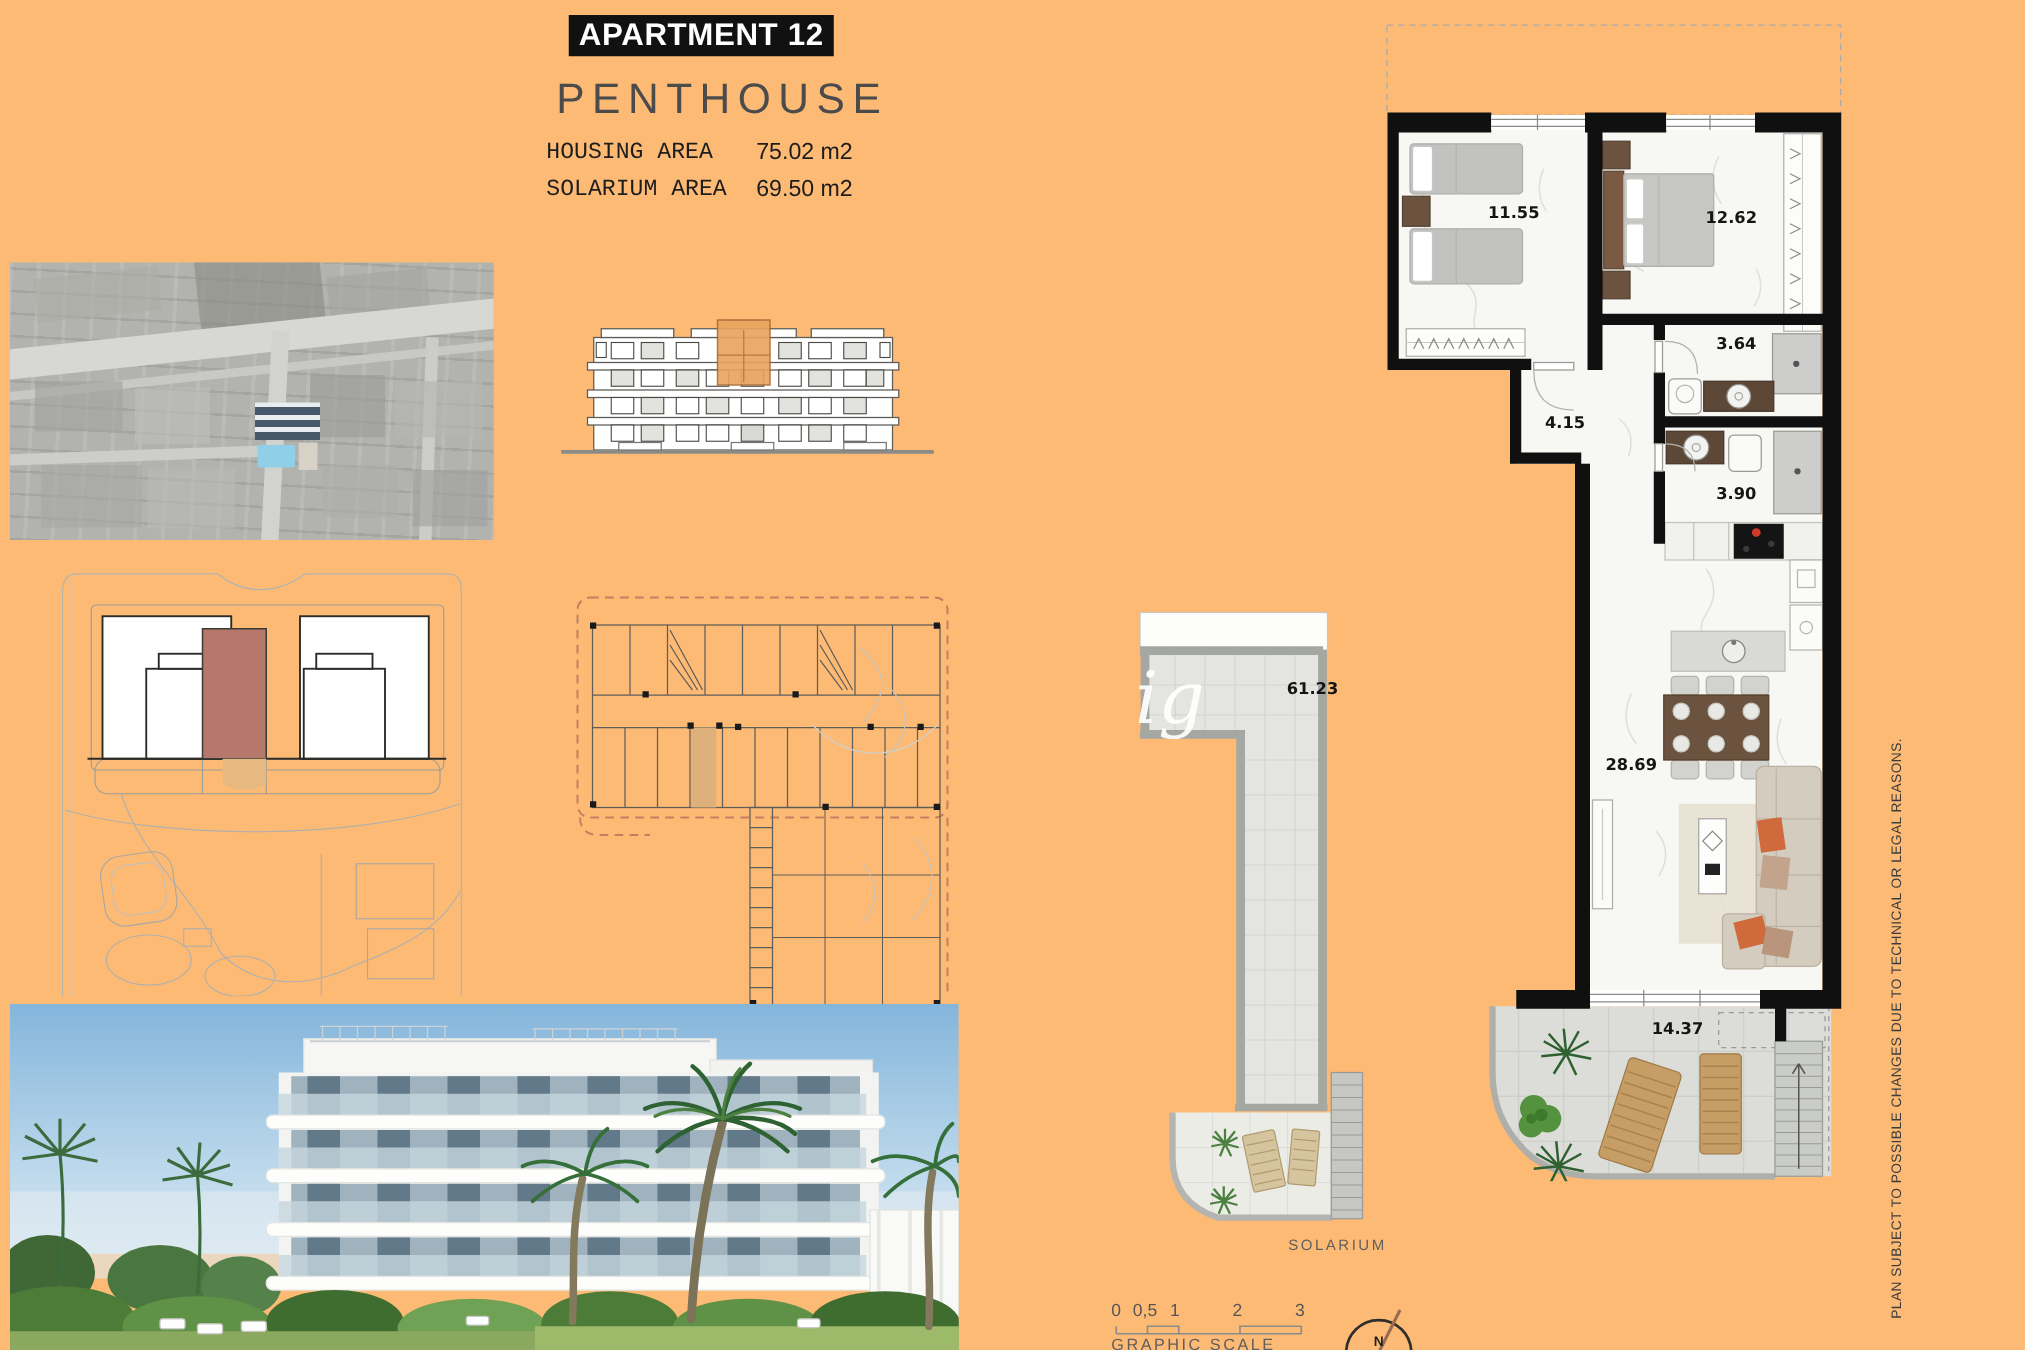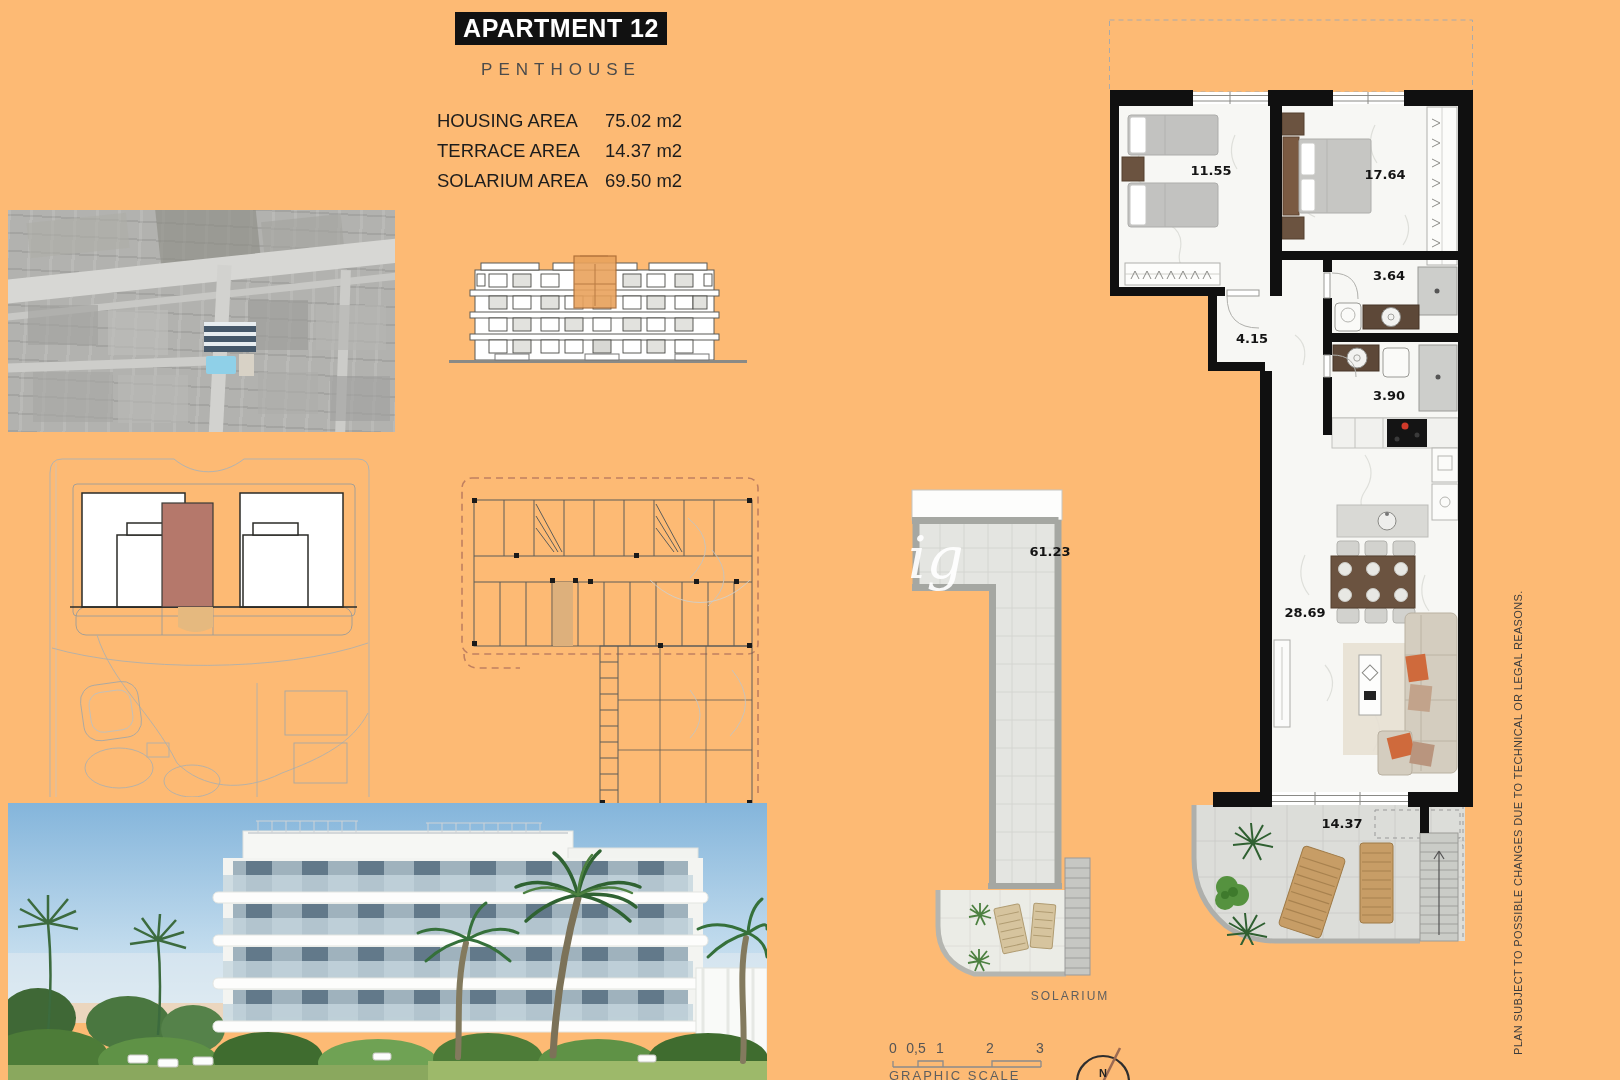--- a/index.html
+++ b/index.html
@@ -2,25 +2,25 @@
 <html><head>
 <meta charset="utf-8">
 <style>
   html,body{margin:0;padding:0;background:#e8e8e8;}
   .page{position:relative;width:1620px;height:1080px;background:#fdba74;overflow:hidden;
         font-family:"Liberation Sans", sans-serif;}
   .abs{position:absolute;}
   
   .title-block{left:455px;top:12px;width:212px;height:33px;background:#111;color:#fff;
     display:flex;align-items:center;justify-content:center;font-size:25px;font-weight:bold;letter-spacing:.5px;}
-  .subtitle{left:445px;top:60px;width:232px;text-align:center;font-size:17px;color:#4b4b4b;
+  .subtitle{left:445px;top:60px;width:232px;text-align:center;font-size:34px;color:#4b4b4b;
     letter-spacing:6px;font-weight:400;}
   .areas{left:437px;top:106px;width:260px;font-size:18.5px;color:#1d1d1d;font-weight:500;}
   .area-row{display:flex;height:30px;align-items:center;}
-  .area-label{width:168px;}
+  .area-label{width:168px;font-family:Liberation Mono, monospace;}
   
   .aerial{left:8px;top:210px;width:387px;height:222px;background:#b2b2af;overflow:hidden;}
   .aerial .tex{left:0;top:0;right:0;bottom:0;
     background:repeating-linear-gradient(93deg,rgba(255,255,255,.10) 0 3px,transparent 3px 22px),
                repeating-linear-gradient(3deg,rgba(0,0,0,.08) 0 2px,transparent 2px 18px);}
   .blk{opacity:.65;}
   
   .plan-label{width:56px;text-align:center;font-family:"DejaVu Sans",sans-serif;
     font-weight:bold;font-size:13px;color:#141414;}
   .cap{font-size:12px;letter-spacing:2px;color:#5f5f5f;}
@@ -35,24 +35,20 @@
 <div class="page">
 
   <div class="abs title-block">
     <span>APARTMENT 12</span>
   </div>
   <div class="abs subtitle">PENTHOUSE</div>
   <div class="abs areas">
     <div class="area-row">
       <span class="area-label">HOUSING AREA</span>
       <span>75.02 m2</span>
-    </div>
-    <div class="area-row">
-      <span class="area-label">TERRACE AREA</span>
-      <span>14.37 m2</span>
     </div>
     <div class="area-row">
       <span class="area-label">SOLARIUM AREA</span>
       <span>69.50 m2</span>
     </div>
   </div>
 
   <div class="abs aerial">
     <div class="abs tex"></div>
     <div class="abs blk" style="left:150px;top:-6px;width:100px;height:60px;background:#8e8e86;transform:rotate(-6deg);"></div>
@@ -589,21 +585,21 @@
       <rect x="152" y="275" width="32" height="6"></rect>
       <path d="M152,281 Q152,313 184,313" fill="none" stroke="#b0b0ac"></path>
       <rect x="249" y="258" width="6" height="25"></rect>
       <path d="M257,258 Q283,258 283,284" fill="none" stroke="#b0b0ac"></path>
       <rect x="249" y="340" width="6" height="22"></rect>
       <path d="M257,340 Q281,340 281,362" fill="none" stroke="#b0b0ac"></path>
     </g>
   </svg>
 
   <div class="abs plan-label" style="left:1183px;top:163px;">11.55</div>
-  <div class="abs plan-label" style="left:1357px;top:167px;">17.64</div>
+  <div class="abs plan-label" style="left:1357px;top:167px;">12.62</div>
   <div class="abs plan-label" style="left:1361px;top:268px;">3.64</div>
   <div class="abs plan-label" style="left:1224px;top:331px;">4.15</div>
   <div class="abs plan-label" style="left:1361px;top:388px;">3.90</div>
   <div class="abs plan-label" style="left:1277px;top:573px;margin-top:32px;">28.69</div>
   <div class="abs plan-label" style="left:1314px;top:816px;">14.37</div>
   <div class="abs plan-label" style="left:1022px;top:544px;">61.23</div>
 
   <div class="abs cap" style="left:1030px;top:989px;width:80px;text-align:center;">SOLARIUM</div>
 
   <div>

